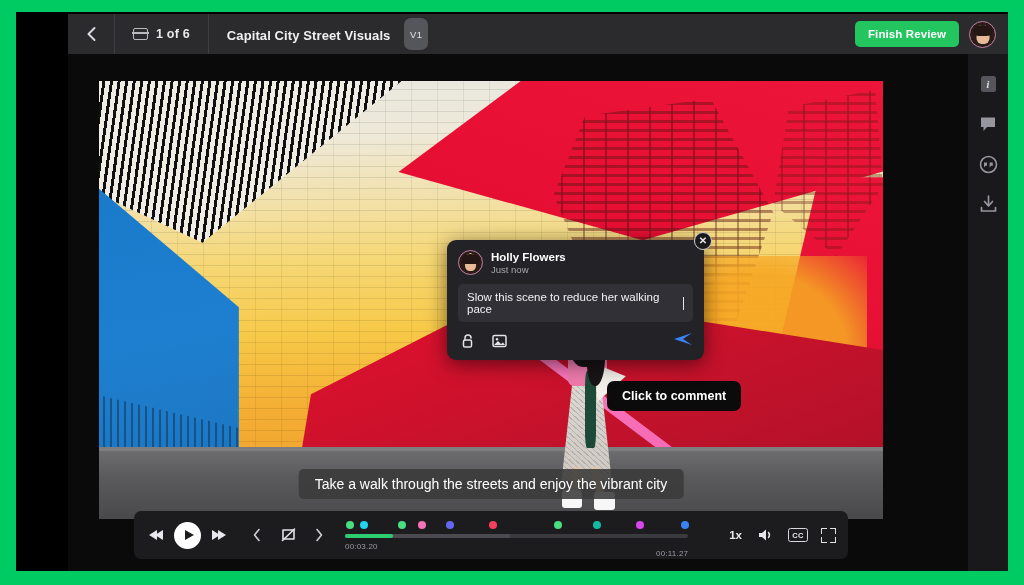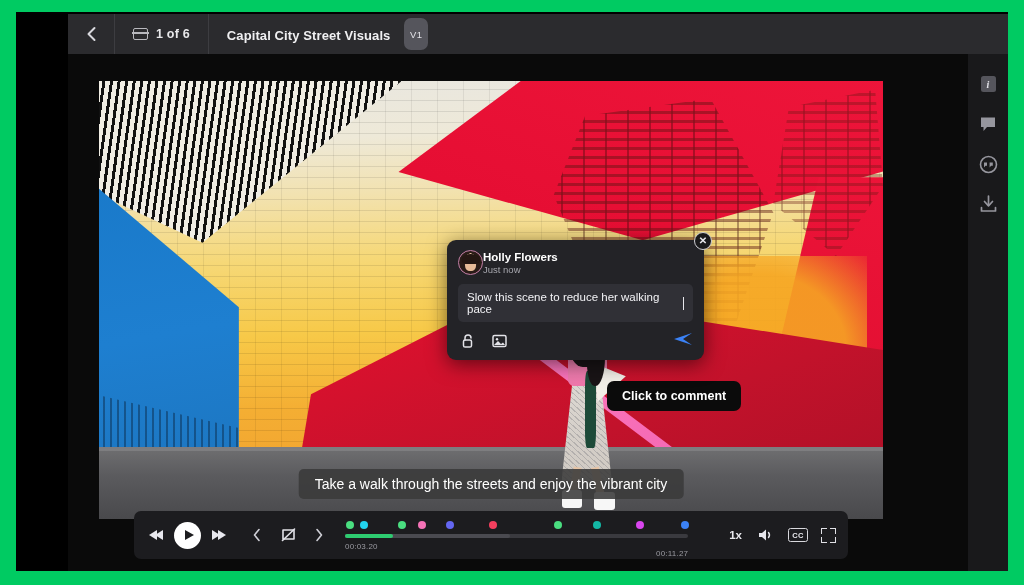--- a/index.html
+++ b/index.html
@@ -328,21 +328,21 @@
     box-shadow: 0 4px 20px rgba(0,0,0,.55);
   }
   .cpop-close {
     position: absolute; right: -8px; top: -8px;
     width: 18px; height: 18px; border-radius: 50%;
     background: #1a1a1c; border: 1.4px solid #cfcfd4;
     display: flex; align-items: center; justify-content: center;
     color: #e9e9ee; font-size: 10px; font-weight: bold;
     cursor: pointer; line-height: 1;
   }
-  .cpop-head { display: flex; align-items: center; }
+  .cpop-head { display: flex; align-items: center; gap: 8px; }
   .cpop-av {
     width: 25px; height: 25px; border-radius: 50%; flex: 0 0 auto;
     border: 1.5px solid #c47fa6;
     background: radial-gradient(circle at 50% 38%, #f3c9a8 0 34%, #2a1c18 35% 100%);
     position: relative; overflow: hidden;
   }
   .cpop-av::after {
     content: ""; position: absolute; left: 50%; top: 30%;
     width: 52%; height: 58%; transform: translateX(-50%);
     border-radius: 46% 46% 40% 40%; background: #e8bb98;
@@ -502,20 +502,24 @@
       </div>
       <div class="hdr-div"></div>
       <div class="hdr-count">
         <span class="slate-icon"></span>
         <span>1 of 6</span>
       </div>
       <div class="hdr-div"></div>
       <div class="hdr-title">
         <span>Capital City Street Visuals</span>
         <span class="ver-chip">V1</span>
+      </div>
+      <div class="hdr-right">
+        <button class="finish-btn">Finish Review</button>
+        <div class="avatar"></div>
       </div>
     </div>
 
     <div class="stage">
 
       <div class="video">
         <div class="mural">
           <div class="m-base"></div>
           <div class="m-bricks"></div>
           <div class="m-stripes"></div>

